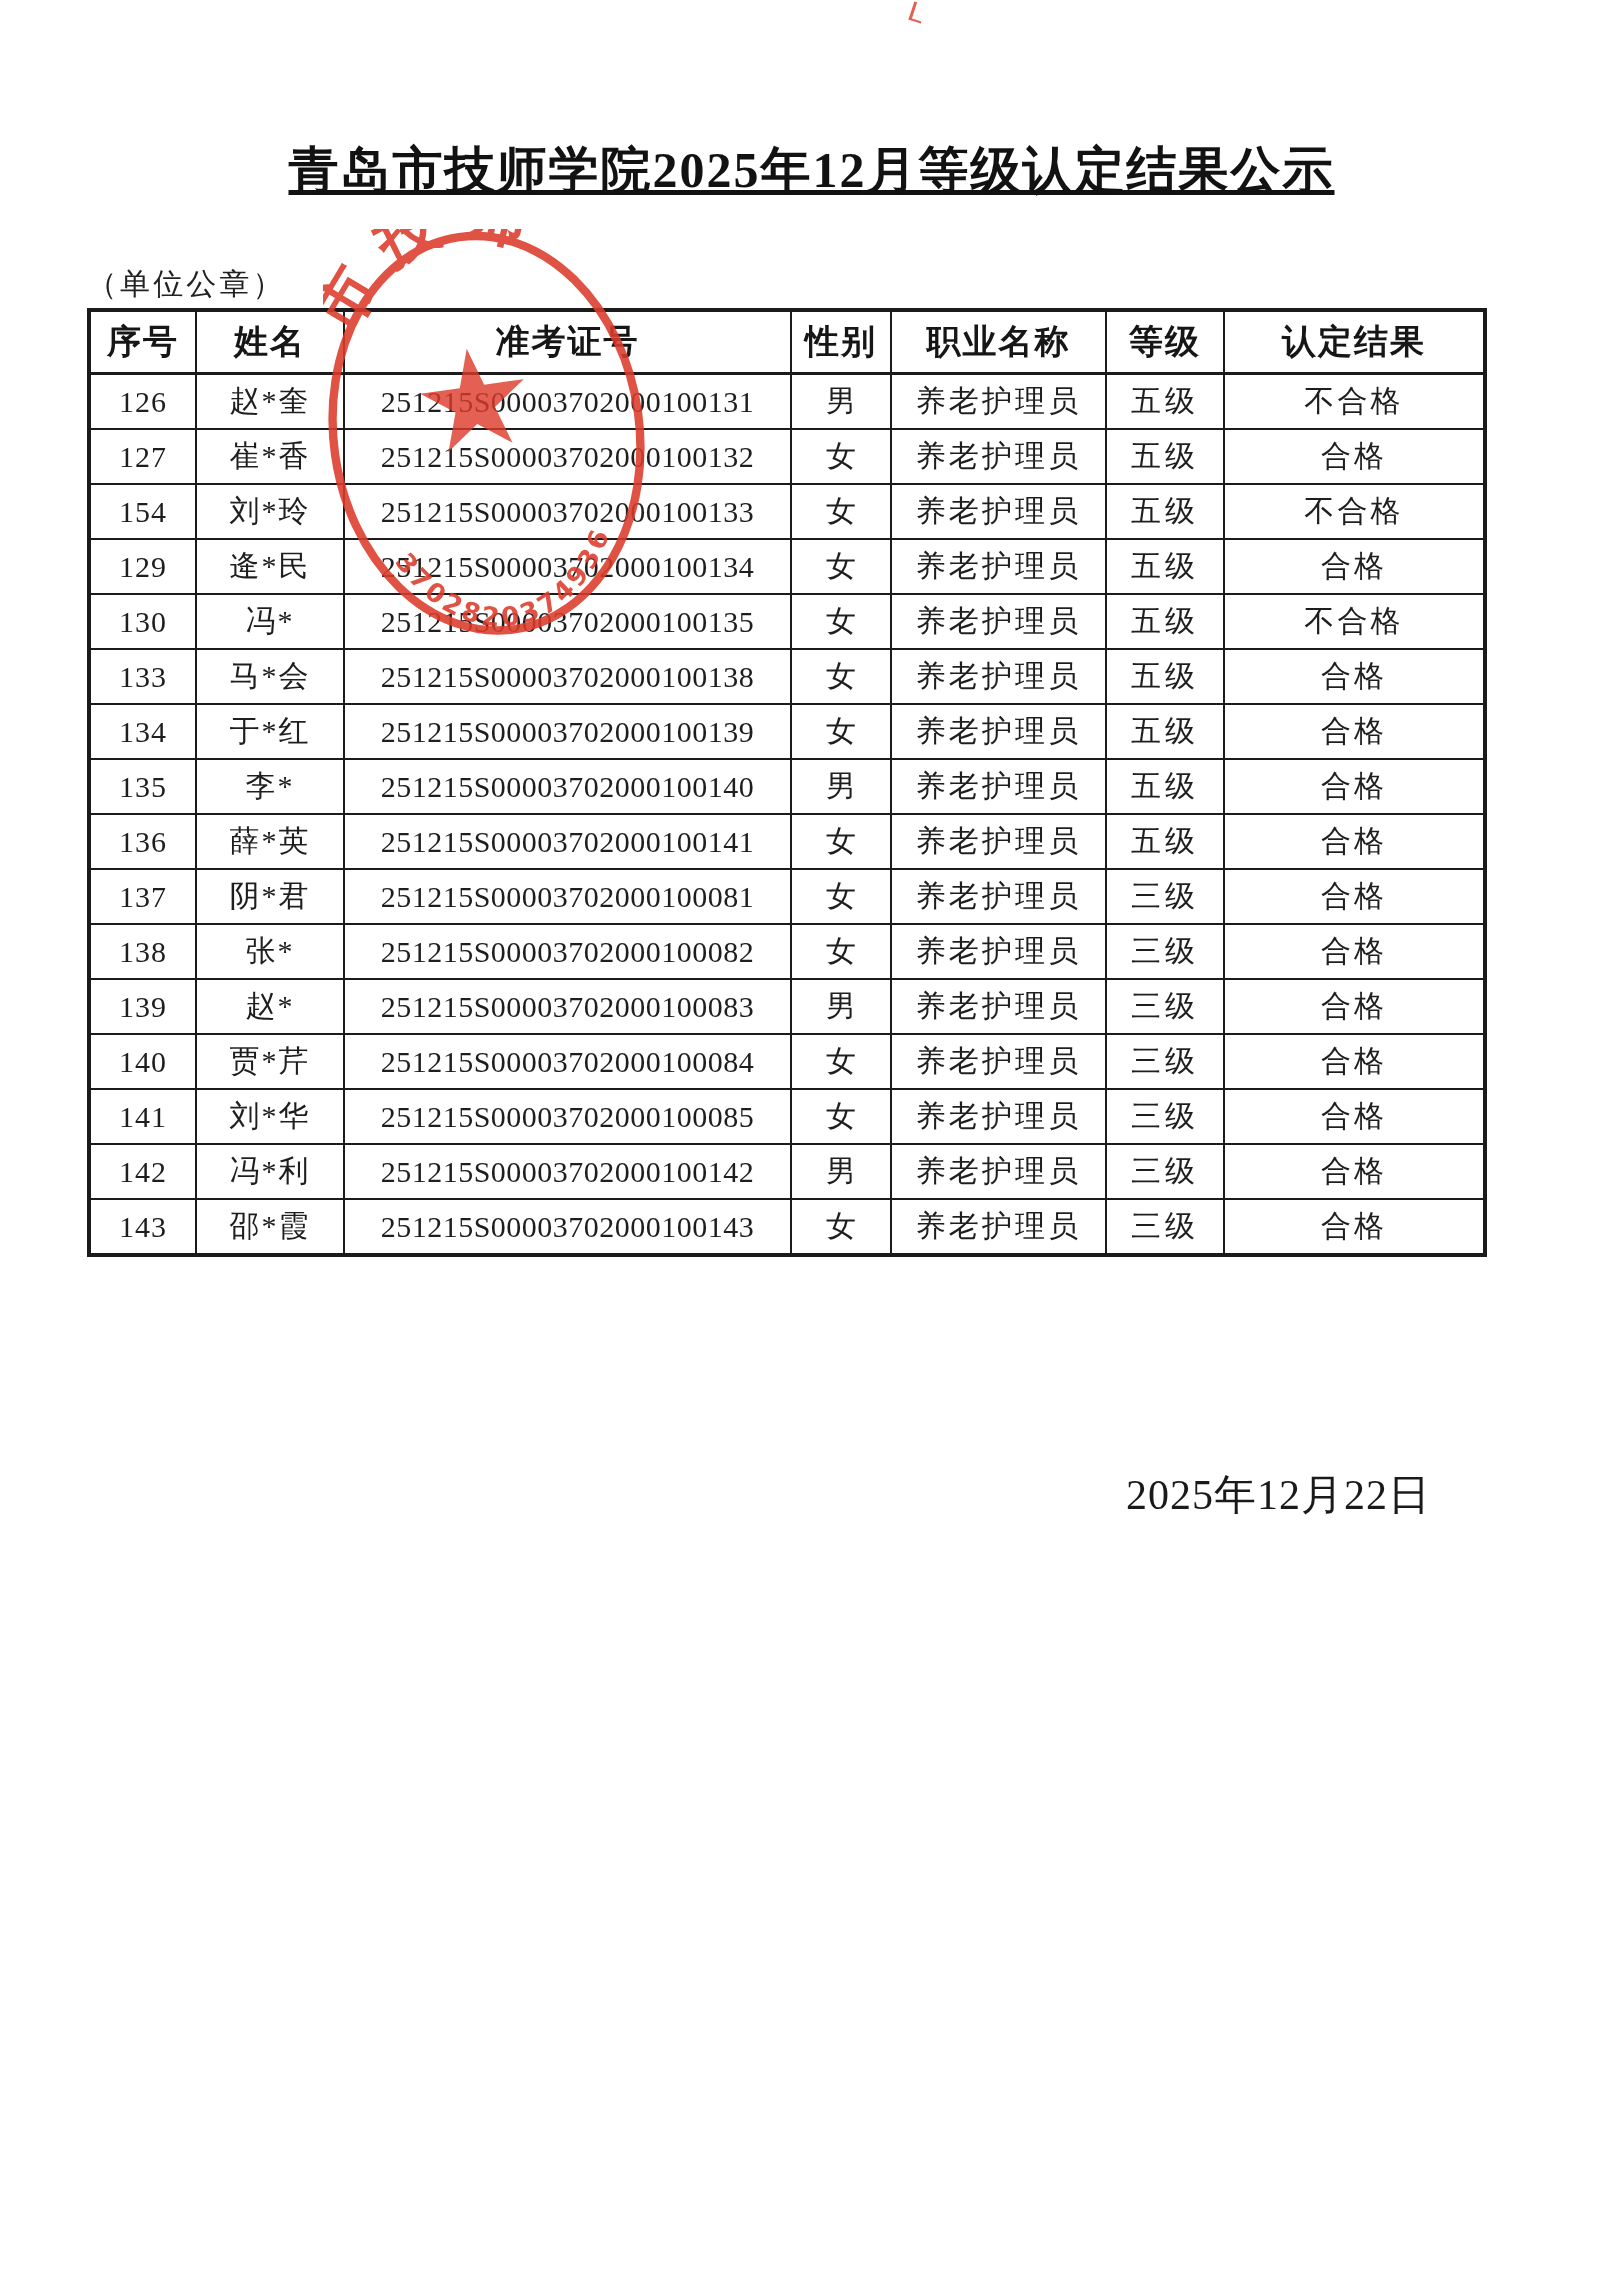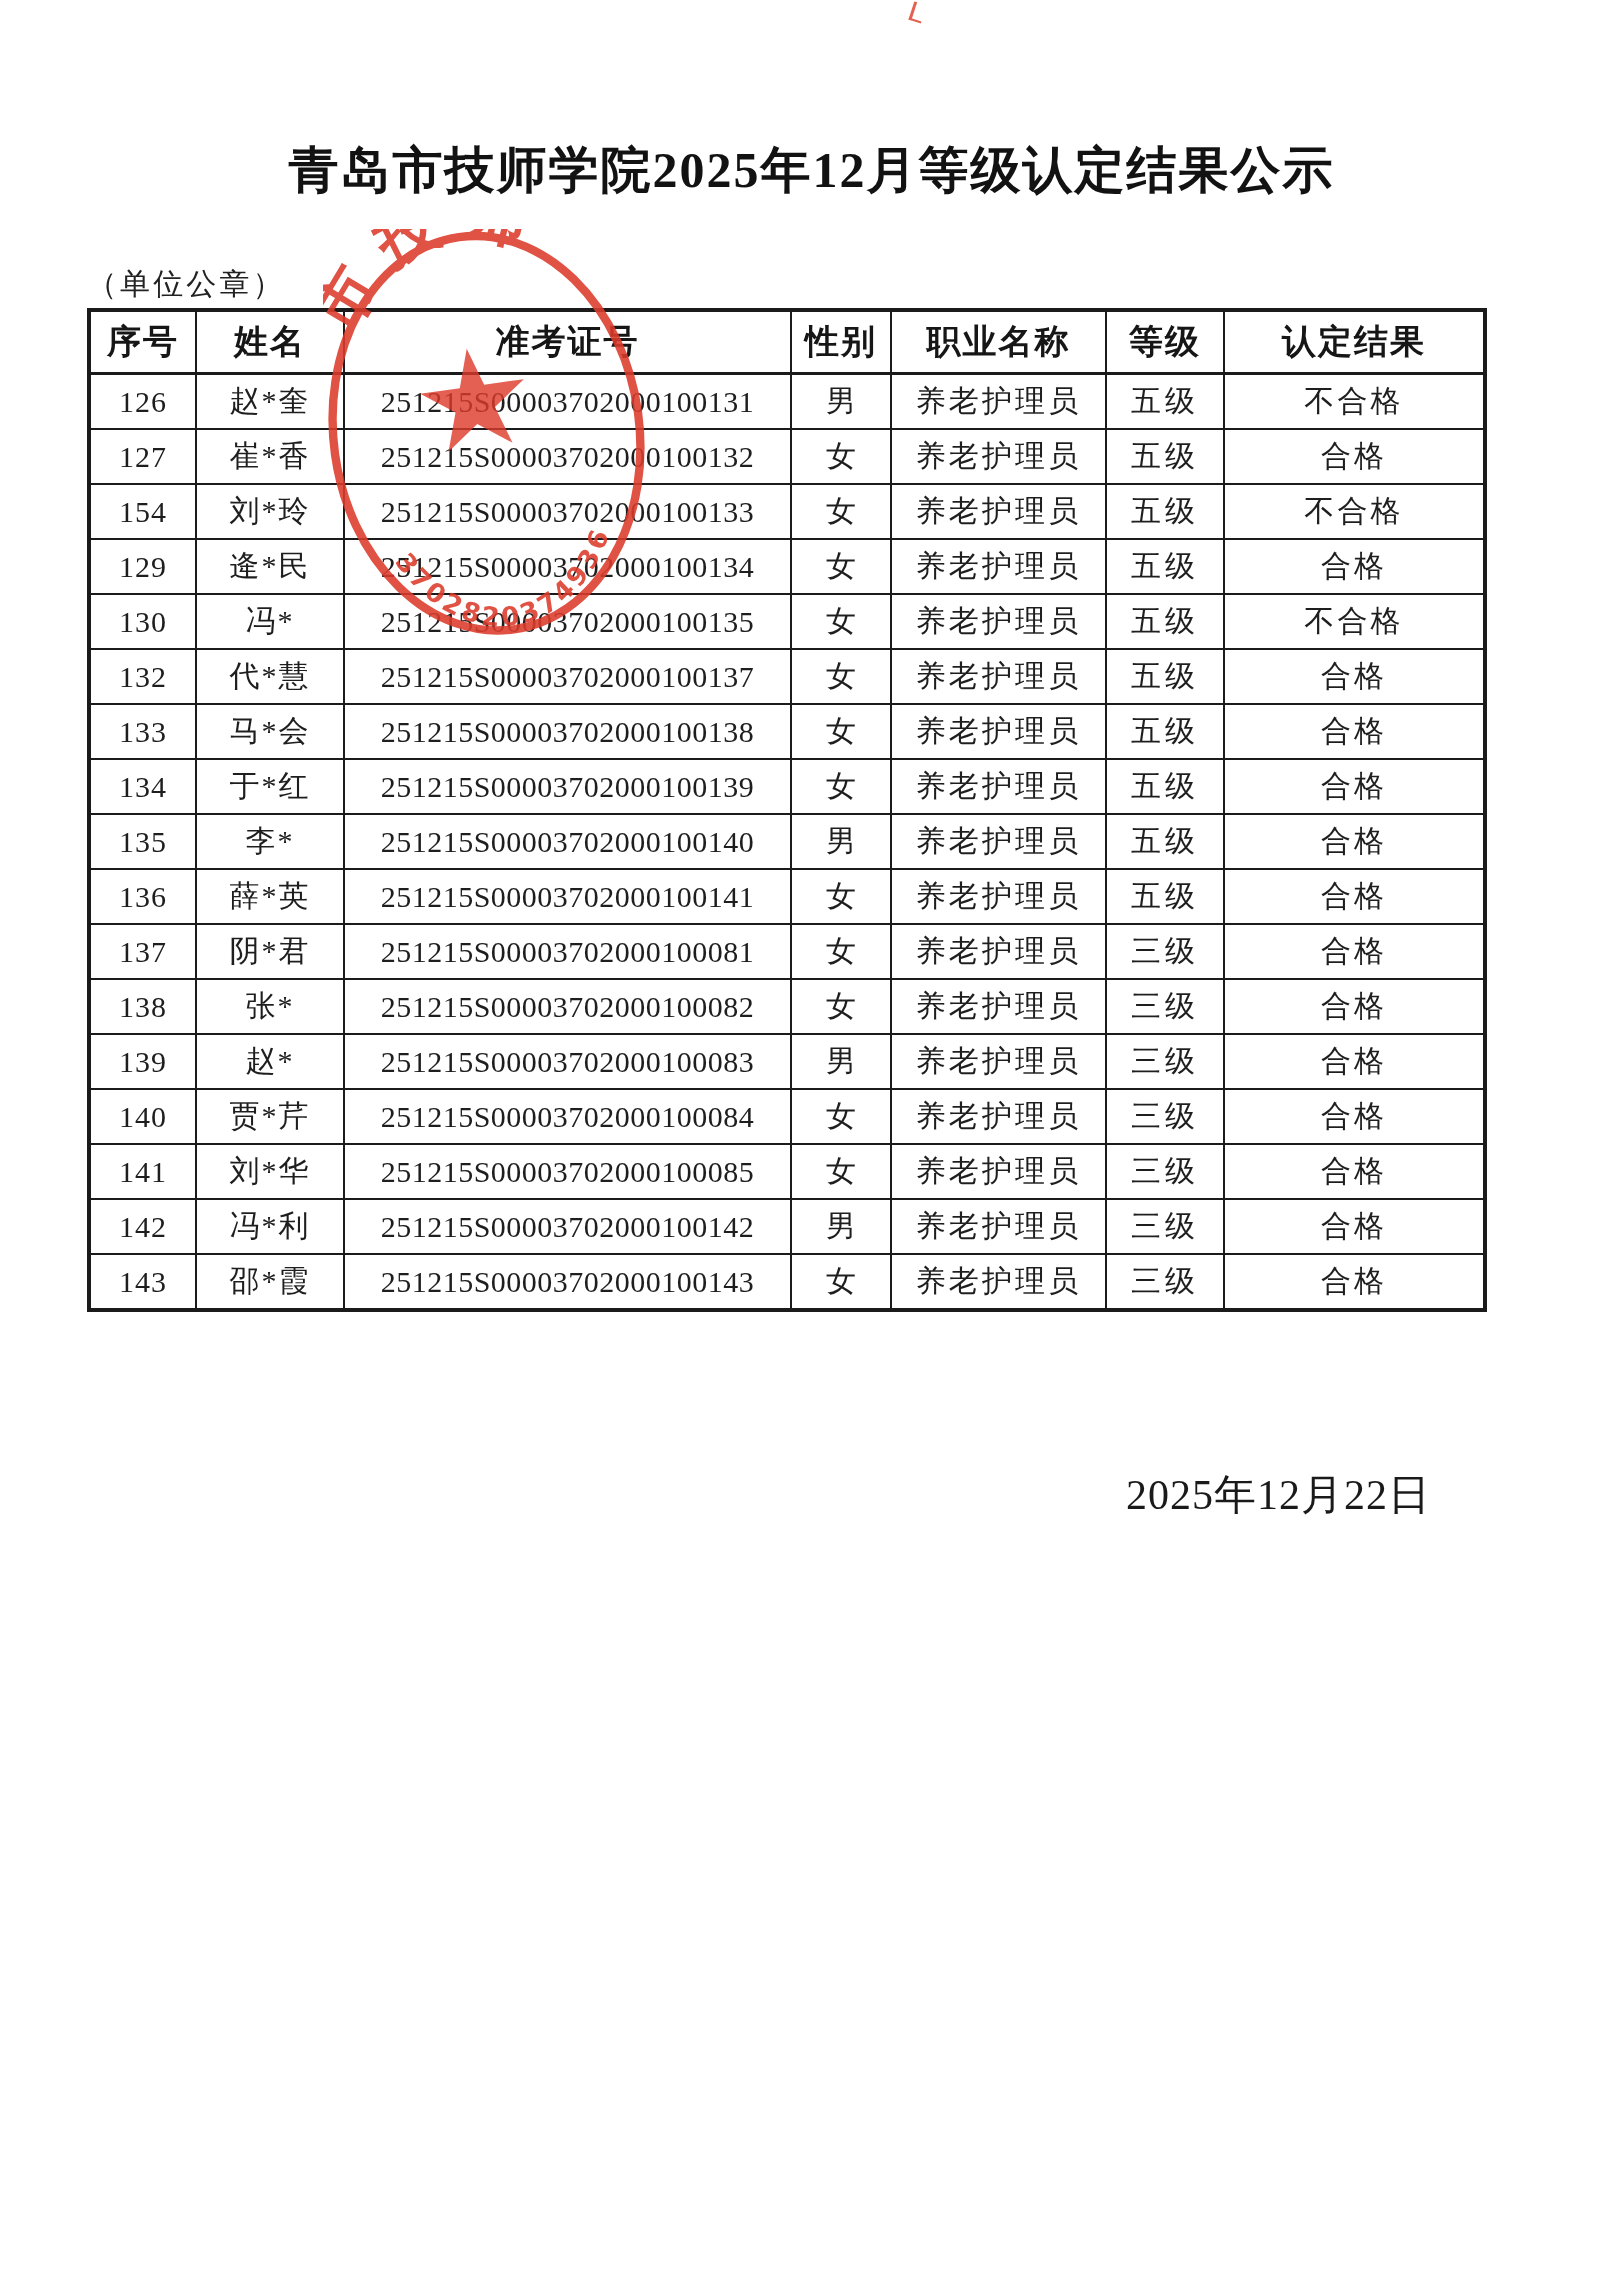--- a/index.html
+++ b/index.html
@@ -9,20 +9,21 @@
     background:#ffffff;
     font-family:"Liberation Serif","DejaVu Serif",serif;
     color:#1c1c1c;
     overflow:hidden;
   }
   .title{
     position:absolute;left:0;top:137px;width:100%;
     text-align:center;
     font-size:50px;font-weight:900;color:#121212;
     letter-spacing:2px;
+    text-decoration:underline;
   }
   .stamp-note{
     position:absolute;left:87px;top:264px;
     font-size:30px;color:#222;letter-spacing:3.1px;
   }
   .red-speck{
     position:absolute;left:911px;top:3.1px;width:10.2px;height:17.4px;
     border-left:3.6px solid #e04634;border-bottom:2.6px solid #e04634;
     transform:rotate(18deg);opacity:.85;
   }
@@ -131,29 +132,20 @@
         <tr>
           <td class="col-index">130</td>
           <td class="col-name">冯*</td>
           <td class="col-exam_id">251215S00003702000100135</td>
           <td class="col-gender">女</td>
           <td class="col-occupation">养老护理员</td>
           <td class="col-level">五级</td>
           <td class="col-result">不合格</td>
         </tr>
         <tr>
-          <td class="col-index">132</td>
-          <td class="col-name">代*慧</td>
-          <td class="col-exam_id">251215S00003702000100137</td>
-          <td class="col-gender">女</td>
-          <td class="col-occupation">养老护理员</td>
-          <td class="col-level">五级</td>
-          <td class="col-result">合格</td>
-        </tr>
-        <tr>
           <td class="col-index">133</td>
           <td class="col-name">马*会</td>
           <td class="col-exam_id">251215S00003702000100138</td>
           <td class="col-gender">女</td>
           <td class="col-occupation">养老护理员</td>
           <td class="col-level">五级</td>
           <td class="col-result">合格</td>
         </tr>
         <tr>
           <td class="col-index">134</td>

